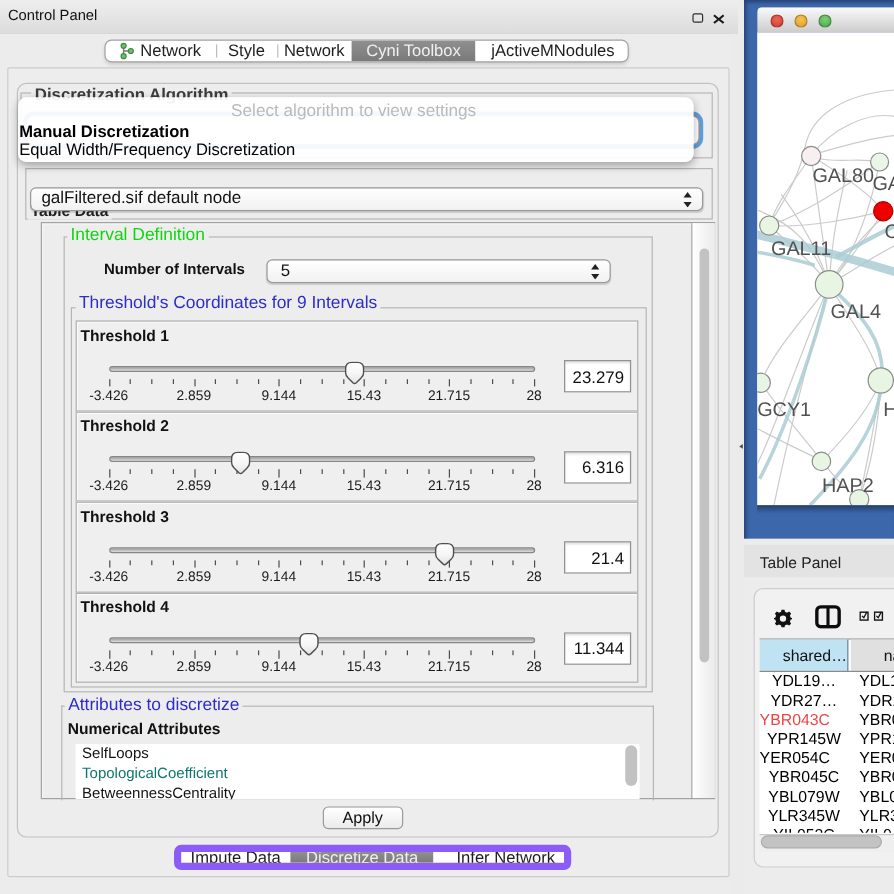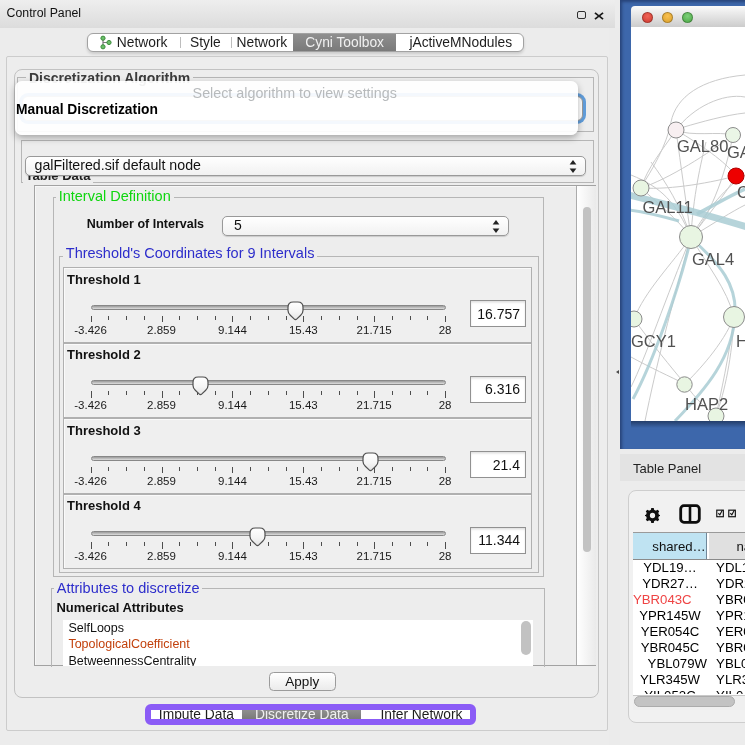--- a/index.html
+++ b/index.html
@@ -96,21 +96,21 @@
 <svg class="abs" style="left:287.2px;top:300.7px;" width="17" height="20" viewBox="0 0 17 20">
 <defs>
         <linearGradient id="th267.2" x1="0" y1="0" x2="0" y2="1">
           <stop offset="0" stop-color="#ffffff"></stop>
           <stop offset="0.55" stop-color="#f5f5f5"></stop>
           <stop offset="1" stop-color="#e3e3e3"></stop>
         </linearGradient>
       </defs>
 <path d="M1 6.2 Q1 1 6.2 1 L10.8 1 Q16 1 16 6.2 L16 9.6 Q16 12.2 13.7 14.2 L9.9 17.9 Q8.5 19.2 7.1 17.9 L3.3 14.2 Q1 12.2 1 9.6 Z" fill="url(#th267.2)" stroke="#4f4f4f" stroke-width="1.2"></path>
     </svg>
-<div class="vbox" style="left:470px;top:300.0px;width:56px;height:27px;">16.757</div>
+<div class="vbox" style="left:470px;top:300.0px;width:56px;height:27px;">23.279</div>
 <div class="abs" style="left:63.3px;top:342.7px;width:469px;height:75.5px;border:1px solid #b0b0b0;background:#efefef;box-shadow:inset 1px 1px 0 #fafafa;box-sizing:border-box;"></div>
 <div class="abs" style="left:67px;top:347.2px;font-size:13px;font-weight:bold;color:#111;">Threshold 2</div>
 <div class="abs" style="left:91px;top:380.4px;width:355px;height:5px;background:linear-gradient(#9a9a9a,#dedede);border:1px solid #878787;border-radius:3px;box-sizing:border-box;"></div>
 <div class="tick" style="left:90.6px;top:391.3px;height:6.5px;"></div>
 <div class="tick" style="left:108.3px;top:391.3px;height:4px;"></div>
 <div class="tick" style="left:126.0px;top:391.3px;height:4px;"></div>
 <div class="tick" style="left:143.8px;top:391.3px;height:4px;"></div>
 <div class="tick" style="left:161.5px;top:391.3px;height:6.5px;"></div>
 <div class="tick" style="left:179.2px;top:391.3px;height:4px;"></div>
 <div class="tick" style="left:196.9px;top:391.3px;height:4px;"></div>
@@ -225,33 +225,34 @@
         </linearGradient>
       </defs>
 <path d="M1 6.2 Q1 1 6.2 1 L10.8 1 Q16 1 16 6.2 L16 9.6 Q16 12.2 13.7 14.2 L9.9 17.9 Q8.5 19.2 7.1 17.9 L3.3 14.2 Q1 12.2 1 9.6 Z" fill="url(#th493.7)" stroke="#4f4f4f" stroke-width="1.2"></path>
     </svg>
 <div class="vbox" style="left:470px;top:526.5px;width:56px;height:27px;">11.344</div>
 <div class="abs" style="left:50.5px;top:587.5px;width:492px;height:78px;border:1px solid #b6b6b6;border-bottom:none;"></div>
 <div class="grouplbl" style="left:53.8px;top:580.3px;font-size:14.5px;color:#2d2dcb;">Attributes to discretize</div>
 <div class="abs" style="left:56.4px;top:599.5px;font-size:13px;font-weight:bold;color:#111;">Numerical Attributes</div>
 <div class="abs" style="left:62.5px;top:620px;width:470.5px;height:45.7px;background:#fff;overflow:hidden;">
 <div class="abs" style="left:5.9px;top:1px;font-size:12.5px;color:#111;">SelfLoops</div>
-<div class="abs" style="left:5.9px;top:17.3px;font-size:12.5px;color:#c2410c;">TopologicalCoefficient</div>
+<div class="abs" style="left:5.9px;top:17.3px;font-size:12.5px;color:#0f766e;">TopologicalCoefficient</div>
 <div class="abs" style="left:5.9px;top:33.6px;font-size:12.5px;color:#111;">BetweennessCentrality</div>
 </div>
 <div class="abs" style="left:520.5px;top:620.5px;width:10px;height:34px;background:#c2c2c2;border-radius:5px;"></div>
 <div class="abs" style="left:269px;top:671.5px;width:66.5px;height:19px;background:linear-gradient(#ffffff,#ebebeb);border:1px solid #9b9b9b;border-radius:4.5px;box-sizing:border-box;display:flex;align-items:center;justify-content:center;font-size:13.5px;color:#111;">Apply</div>
 <div class="abs" style="left:144.5px;top:703.5px;width:331px;height:21px;background:#fff;border:6px solid #8b5cf6;border-radius:6px;box-sizing:border-box;overflow:hidden;">
 <div class="seg" style="left:0px;width:91.8px;">Impute Data</div>
 <div class="seg" style="left:91.8px;width:119.1px;background:linear-gradient(#8f8f8f,#7a7a7a);color:#f0f0f0;">Discretize Data</div>
 <div class="seg" style="left:210.89999999999998px;width:120.1px;">Infer Network</div>
 </div>
 <div class="abs" style="left:15px;top:80.5px;width:562.5px;height:54.2px;background:rgba(255,255,255,0.93);border-radius:7px;box-shadow:0 3px 7px rgba(0,0,0,0.3);box-sizing:border-box;">
 <div class="abs" style="left:177.6px;top:4.1px;font-size:14.3px;color:#b7babc;">Select algorithm to view settings</div>
 <div class="abs" style="left:1px;top:21px;font-size:13.8px;font-weight:bold;color:#000;">Manual Discretization</div>
+<div class="abs" style="left:1px;top:36.6px;font-size:13.8px;color:#000;">Equal Width/Frequency Discretization</div>
 </div>
 <div class="abs" style="left:608.5px;top:28px;width:11.5px;height:717px;background:#ebebeb;"></div>
 <div class="abs" style="left:615.5px;top:369.5px;width:0;height:0;border-top:2.5px solid transparent;border-bottom:2.5px solid transparent;border-right:3.5px solid #4a4a4a;"></div>
 <div class="abs" style="left:620px;top:0;width:125px;height:449px;background:#3d67ab;box-shadow:inset 2px 2px 3px rgba(0,0,30,0.35);"></div>
 <div class="abs" style="left:631px;top:6px;width:114px;height:21px;background:linear-gradient(#fafafa,#cccccc);border-bottom:1px solid #8f8f8f;border-top-left-radius:4px;"></div>
 <div class="abs" style="left:641.5px;top:11.5px;width:11px;height:11px;border-radius:50%;background:radial-gradient(circle at 50% 35%, #f06458, #cf3a30);border:0.5px solid rgba(0,0,0,0.25);box-sizing:border-box;"></div>
 <div class="abs" style="left:661.5px;top:11.5px;width:11px;height:11px;border-radius:50%;background:radial-gradient(circle at 50% 35%, #fac151, #daa02a);border:0.5px solid rgba(0,0,0,0.25);box-sizing:border-box;"></div>
 <div class="abs" style="left:681.5px;top:11.5px;width:11px;height:11px;border-radius:50%;background:radial-gradient(circle at 50% 35%, #7ed07a, #4aa844);border:0.5px solid rgba(0,0,0,0.25);box-sizing:border-box;"></div>
 <div class="abs" style="left:631px;top:27px;width:114px;height:394px;background:#fff;overflow:hidden;">
 <svg width="114" height="394" viewBox="0 0 114 394" style="position:absolute;left:0;top:0;">
@@ -342,25 +343,25 @@
 <div class="abs" style="left:632.5px;top:559.3px;width:112.5px;height:1px;background:#8a8a8a;"></div>
 <div class="abs" style="left:632.5px;top:560.3px;width:112.5px;height:134.2px;background:#fff;overflow:hidden;">
 <div class="abs" style="left:0.5px;top:-0.4px;width:74px;text-align:center;font-size:13.2px;color:#000;white-space:nowrap;">YDL19…</div>
 <div class="abs" style="left:83.6px;top:-0.4px;font-size:13.2px;color:#000;white-space:nowrap;">YDL1</div>
 <div class="abs" style="left:0.5px;top:15.7px;width:74px;text-align:center;font-size:13.2px;color:#000;white-space:nowrap;">YDR27…</div>
 <div class="abs" style="left:83.6px;top:15.7px;font-size:13.2px;color:#000;white-space:nowrap;">YDR2</div>
 <div class="abs" style="left:0.5px;top:31.7px;width:74px;text-align:left;font-size:13.2px;color:#ef4444;white-space:nowrap;">YBR043C</div>
 <div class="abs" style="left:83.6px;top:31.7px;font-size:13.2px;color:#000;white-space:nowrap;">YBR0</div>
 <div class="abs" style="left:0.5px;top:47.8px;width:74px;text-align:center;font-size:13.2px;color:#000;white-space:nowrap;">YPR145W</div>
 <div class="abs" style="left:83.6px;top:47.8px;font-size:13.2px;color:#000;white-space:nowrap;">YPR1</div>
-<div class="abs" style="left:0.5px;top:63.8px;width:74px;text-align:center;font-size:13.2px;color:#000;white-space:nowrap;">YER054C</div>
+<div class="abs" style="left:0.5px;top:63.8px;width:74px;text-align:left;font-size:13.2px;color:#000;white-space:nowrap;">YER054C</div>
 <div class="abs" style="left:83.6px;top:63.8px;font-size:13.2px;color:#000;white-space:nowrap;">YER0</div>
 <div class="abs" style="left:0.5px;top:79.8px;width:74px;text-align:center;font-size:13.2px;color:#000;white-space:nowrap;">YBR045C</div>
 <div class="abs" style="left:83.6px;top:79.8px;font-size:13.2px;color:#000;white-space:nowrap;">YBR0</div>
-<div class="abs" style="left:0.5px;top:95.9px;width:74px;text-align:right;font-size:13.2px;color:#000;white-space:nowrap;">YBL079W</div>
+<div class="abs" style="left:0.5px;top:95.9px;width:74px;text-align:center;font-size:13.2px;color:#000;white-space:nowrap;">YBL079W</div>
 <div class="abs" style="left:83.6px;top:95.9px;font-size:13.2px;color:#000;white-space:nowrap;">YBL0</div>
 <div class="abs" style="left:0.5px;top:111.9px;width:74px;text-align:center;font-size:13.2px;color:#000;white-space:nowrap;">YLR345W</div>
 <div class="abs" style="left:83.6px;top:111.9px;font-size:13.2px;color:#000;white-space:nowrap;">YLR3</div>
 <div class="abs" style="left:0.5px;top:128.0px;width:74px;text-align:center;font-size:13.2px;color:#000;white-space:nowrap;">YIL052C</div>
 <div class="abs" style="left:83.6px;top:128.0px;font-size:13.2px;color:#000;white-space:nowrap;">YIL0</div>
 </div>
 <div class="abs" style="left:632.5px;top:694.5px;width:112.5px;height:15.5px;background:#efefef;border-top:1px solid #c9c9c9;box-sizing:border-box;"></div>
 <div class="abs" style="left:634px;top:696.3px;width:101px;height:10.5px;background:#c3c3c3;border:1px solid #ababab;border-radius:5.5px;box-sizing:border-box;"></div>
 <div class="abs" style="left:632.5px;top:710px;width:112.5px;height:11px;background:#f1f1f1;"></div>
 </div>

